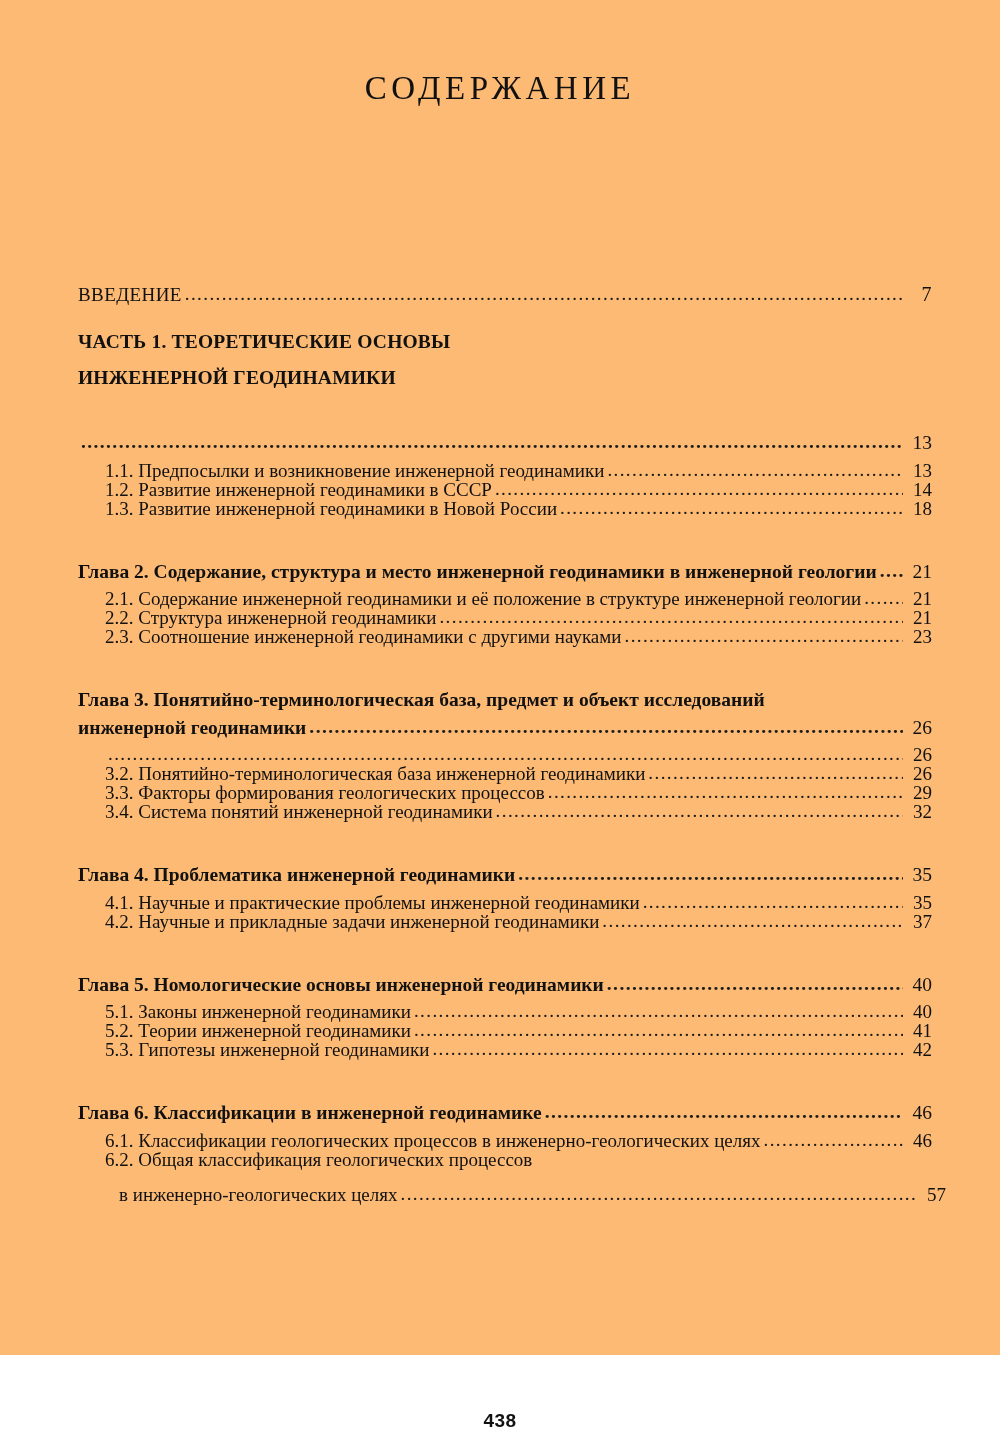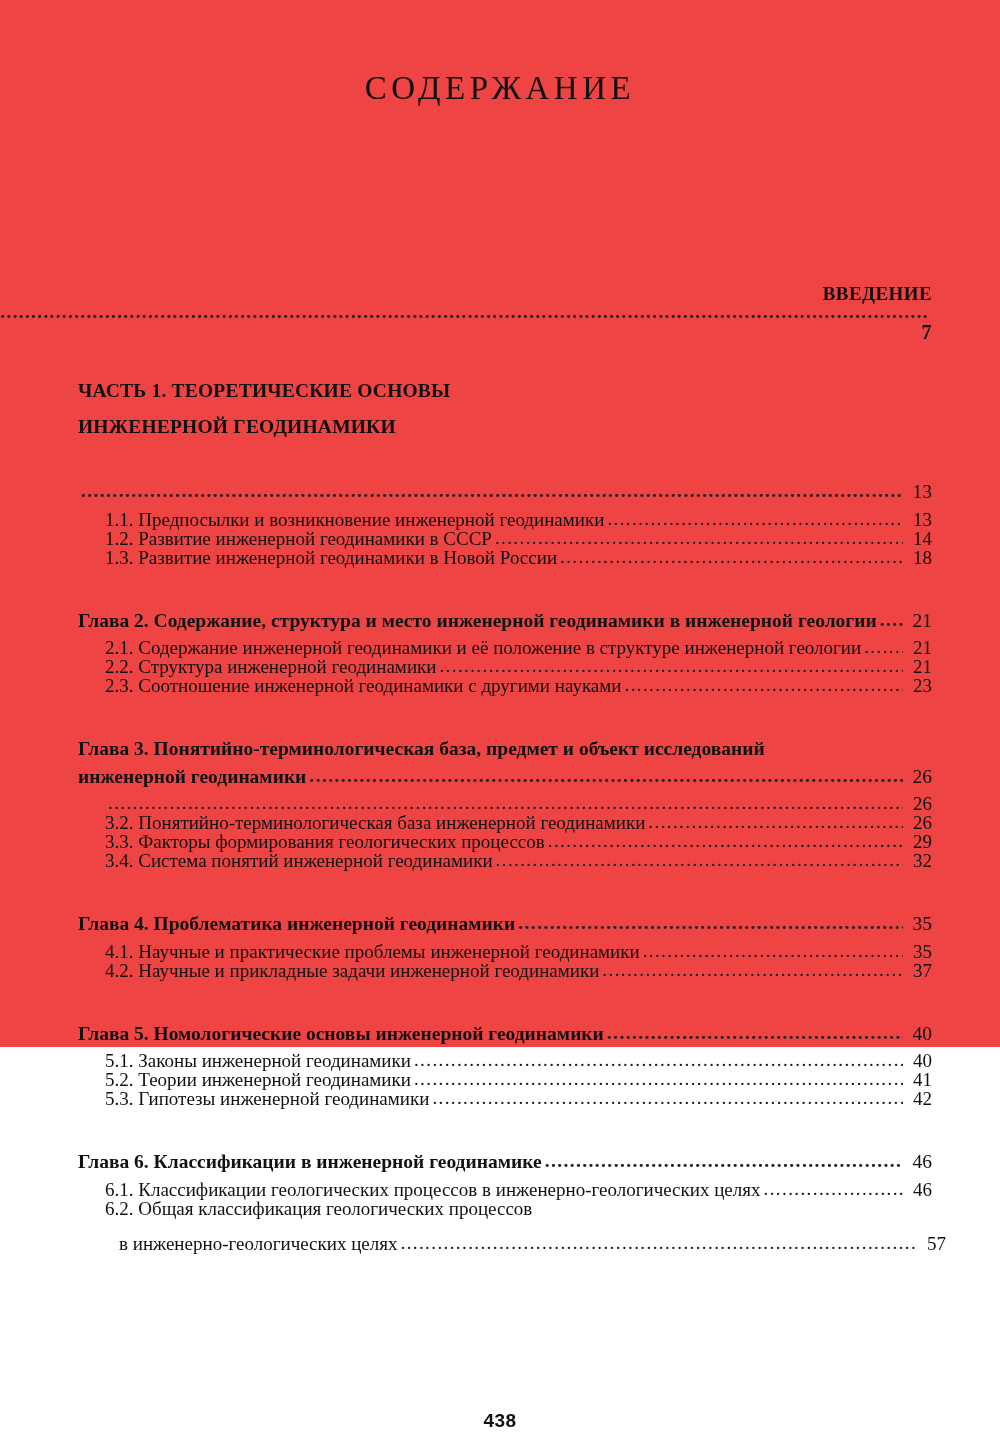--- a/index.html
+++ b/index.html
@@ -14,22 +14,22 @@
     font-family: "Liberation Serif", "DejaVu Serif", serif;
     color: #111111;
     overflow: hidden;
   }
 
   .page {
     position: absolute;
     left: 0;
     top: 0;
     width: 1000px;
-    height: 1047px;
-    background: #ef4444;
+    height: 1355px;
+    background: #fdba74;
   }
 
   .toc-title {
     position: absolute;
     left: 0;
     top: 70px;
     width: 1000px;
     text-align: center;
     font-size: 33px;
     font-weight: 400;
@@ -72,30 +72,29 @@
   .row .pageno {
     flex: 0 0 auto;
     text-align: right;
     min-width: 26px;
     white-space: pre;
   }
 
   
   .intro-row {
     font-size: 19px;
-    font-weight: 700;
+    font-weight: 400;
     letter-spacing: 0.4px;
     margin-bottom: 0;
-    flex-direction: column;
   }
   .intro-row .pageno { font-size: 20px; }
 
   
   .part-block {
-    margin-top: 38px;
+    margin-top: 27px;
     font-size: 19.5px;
     font-weight: 700;
     letter-spacing: 0.2px;
   }
   .part-block .part-line {
     margin-bottom: 14px;
   }
   .part-block .part-line:last-child { margin-bottom: 0; }
 
   

